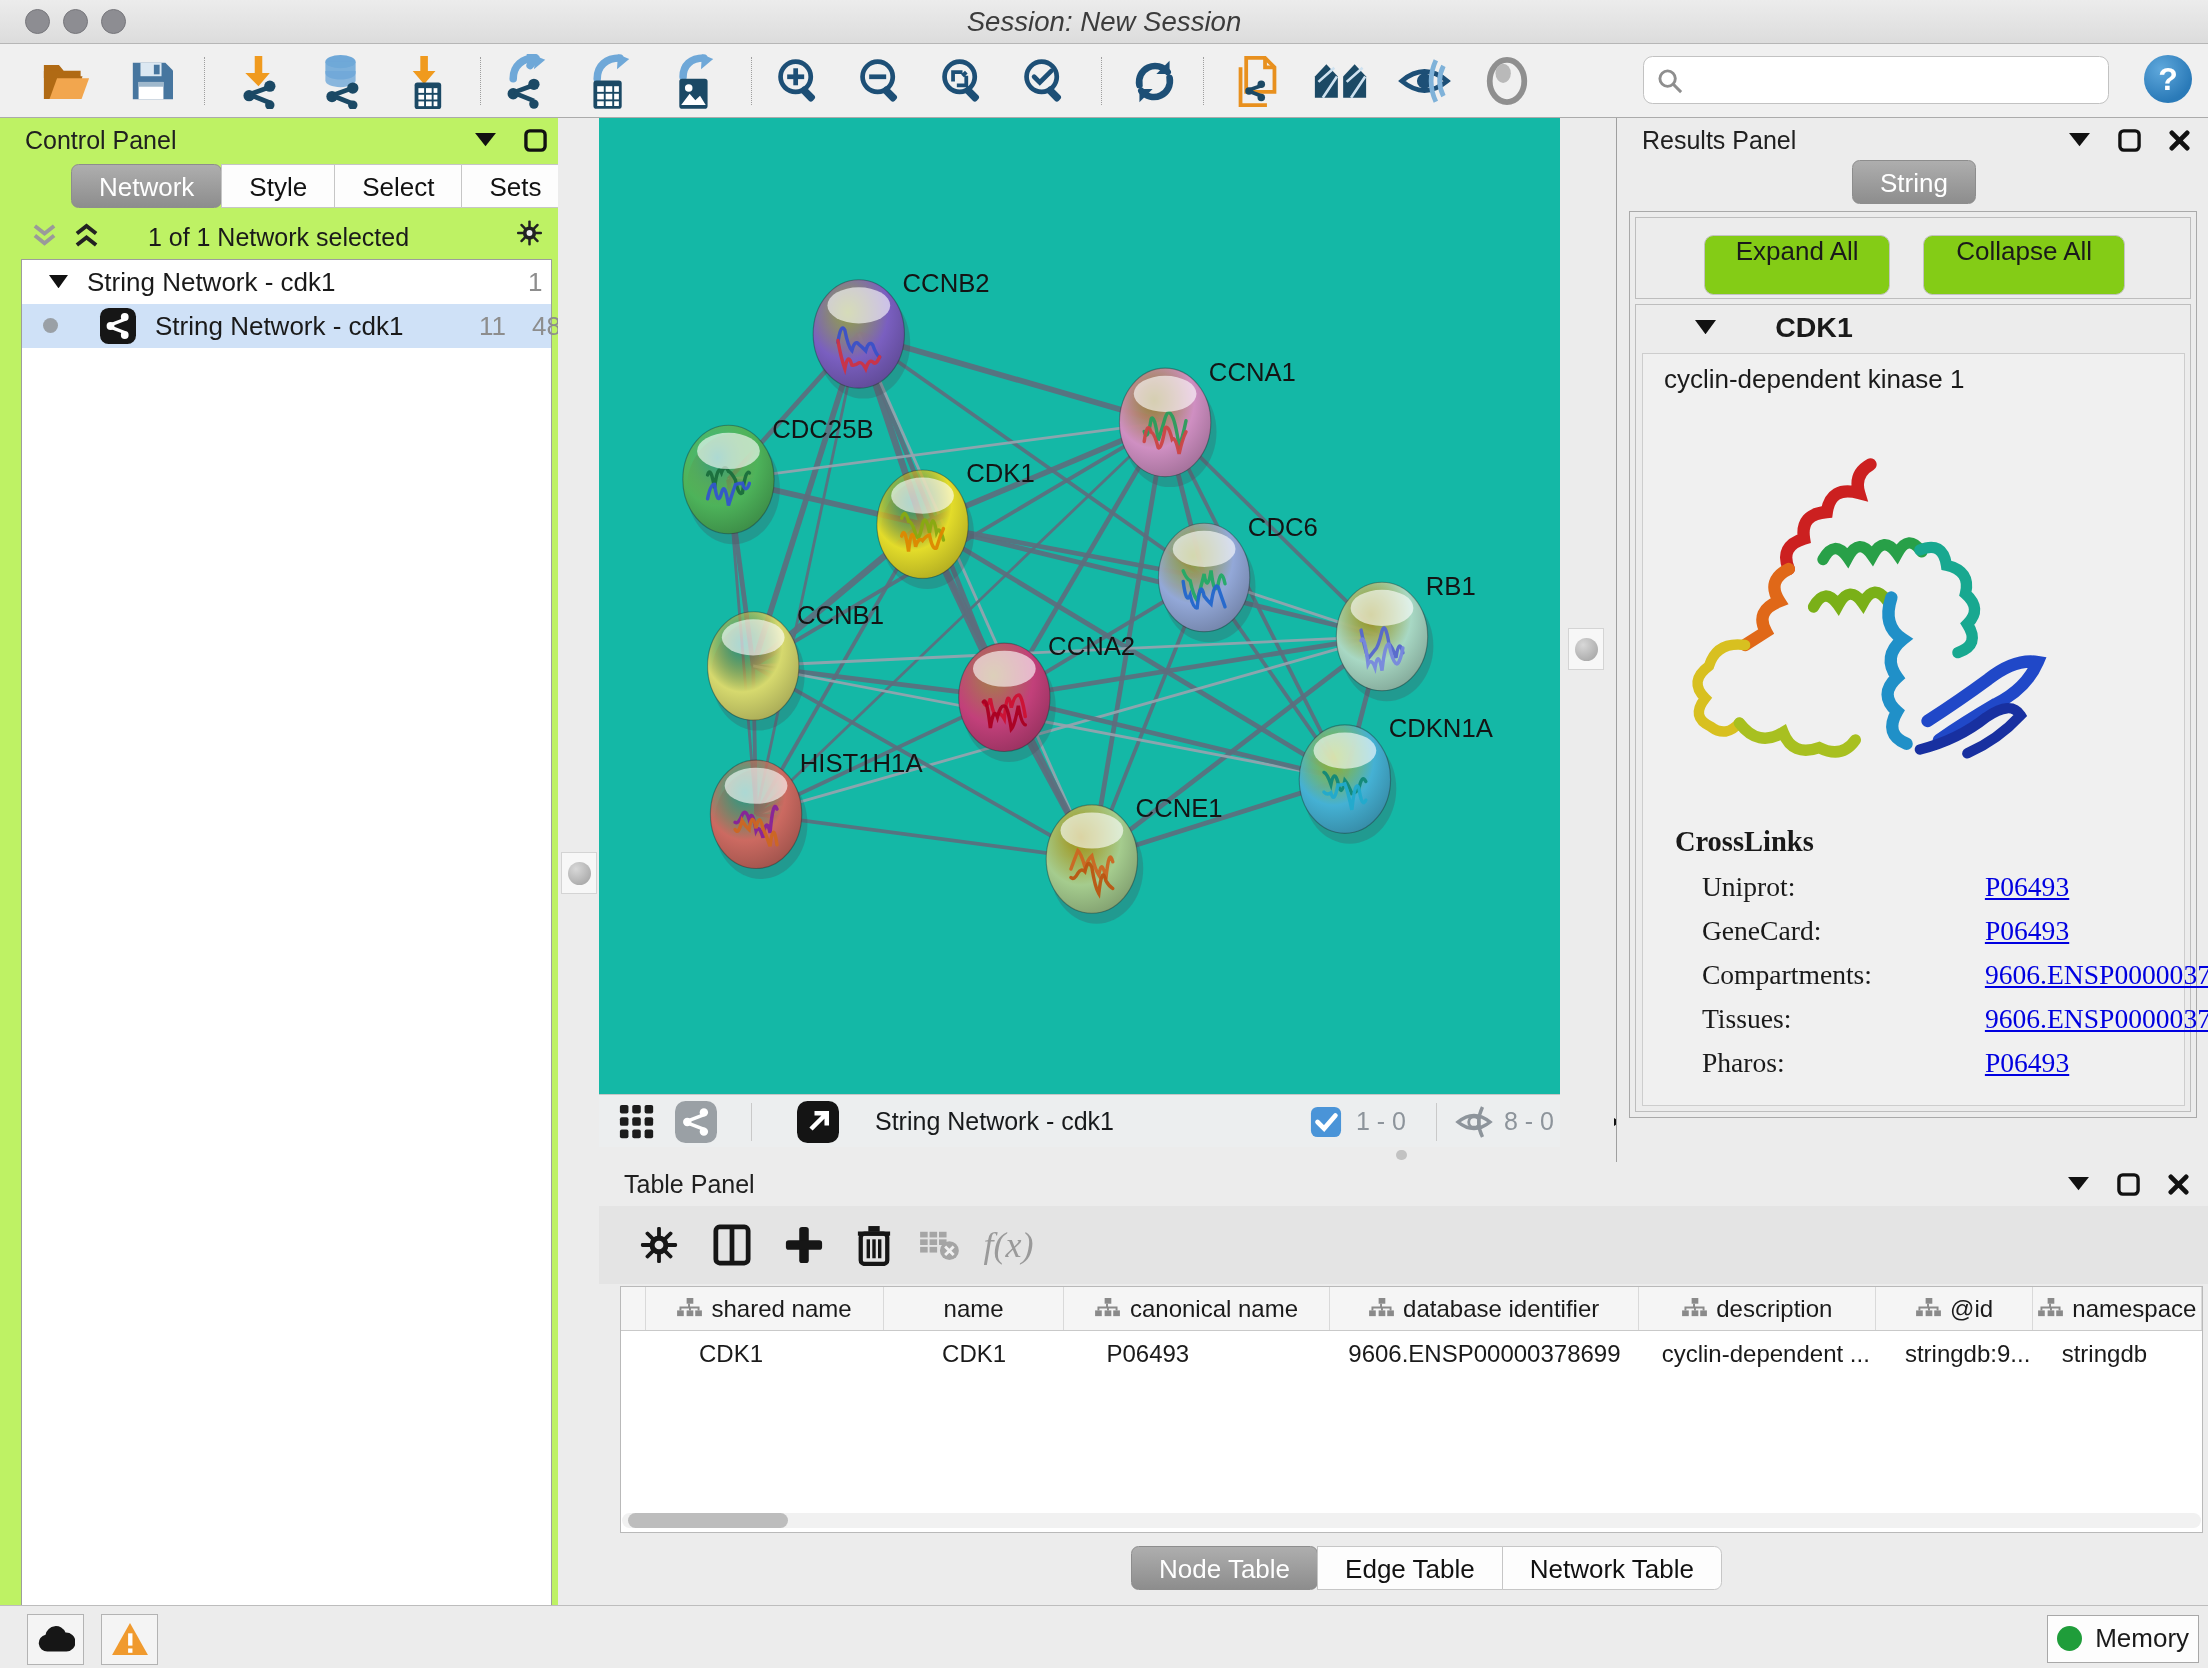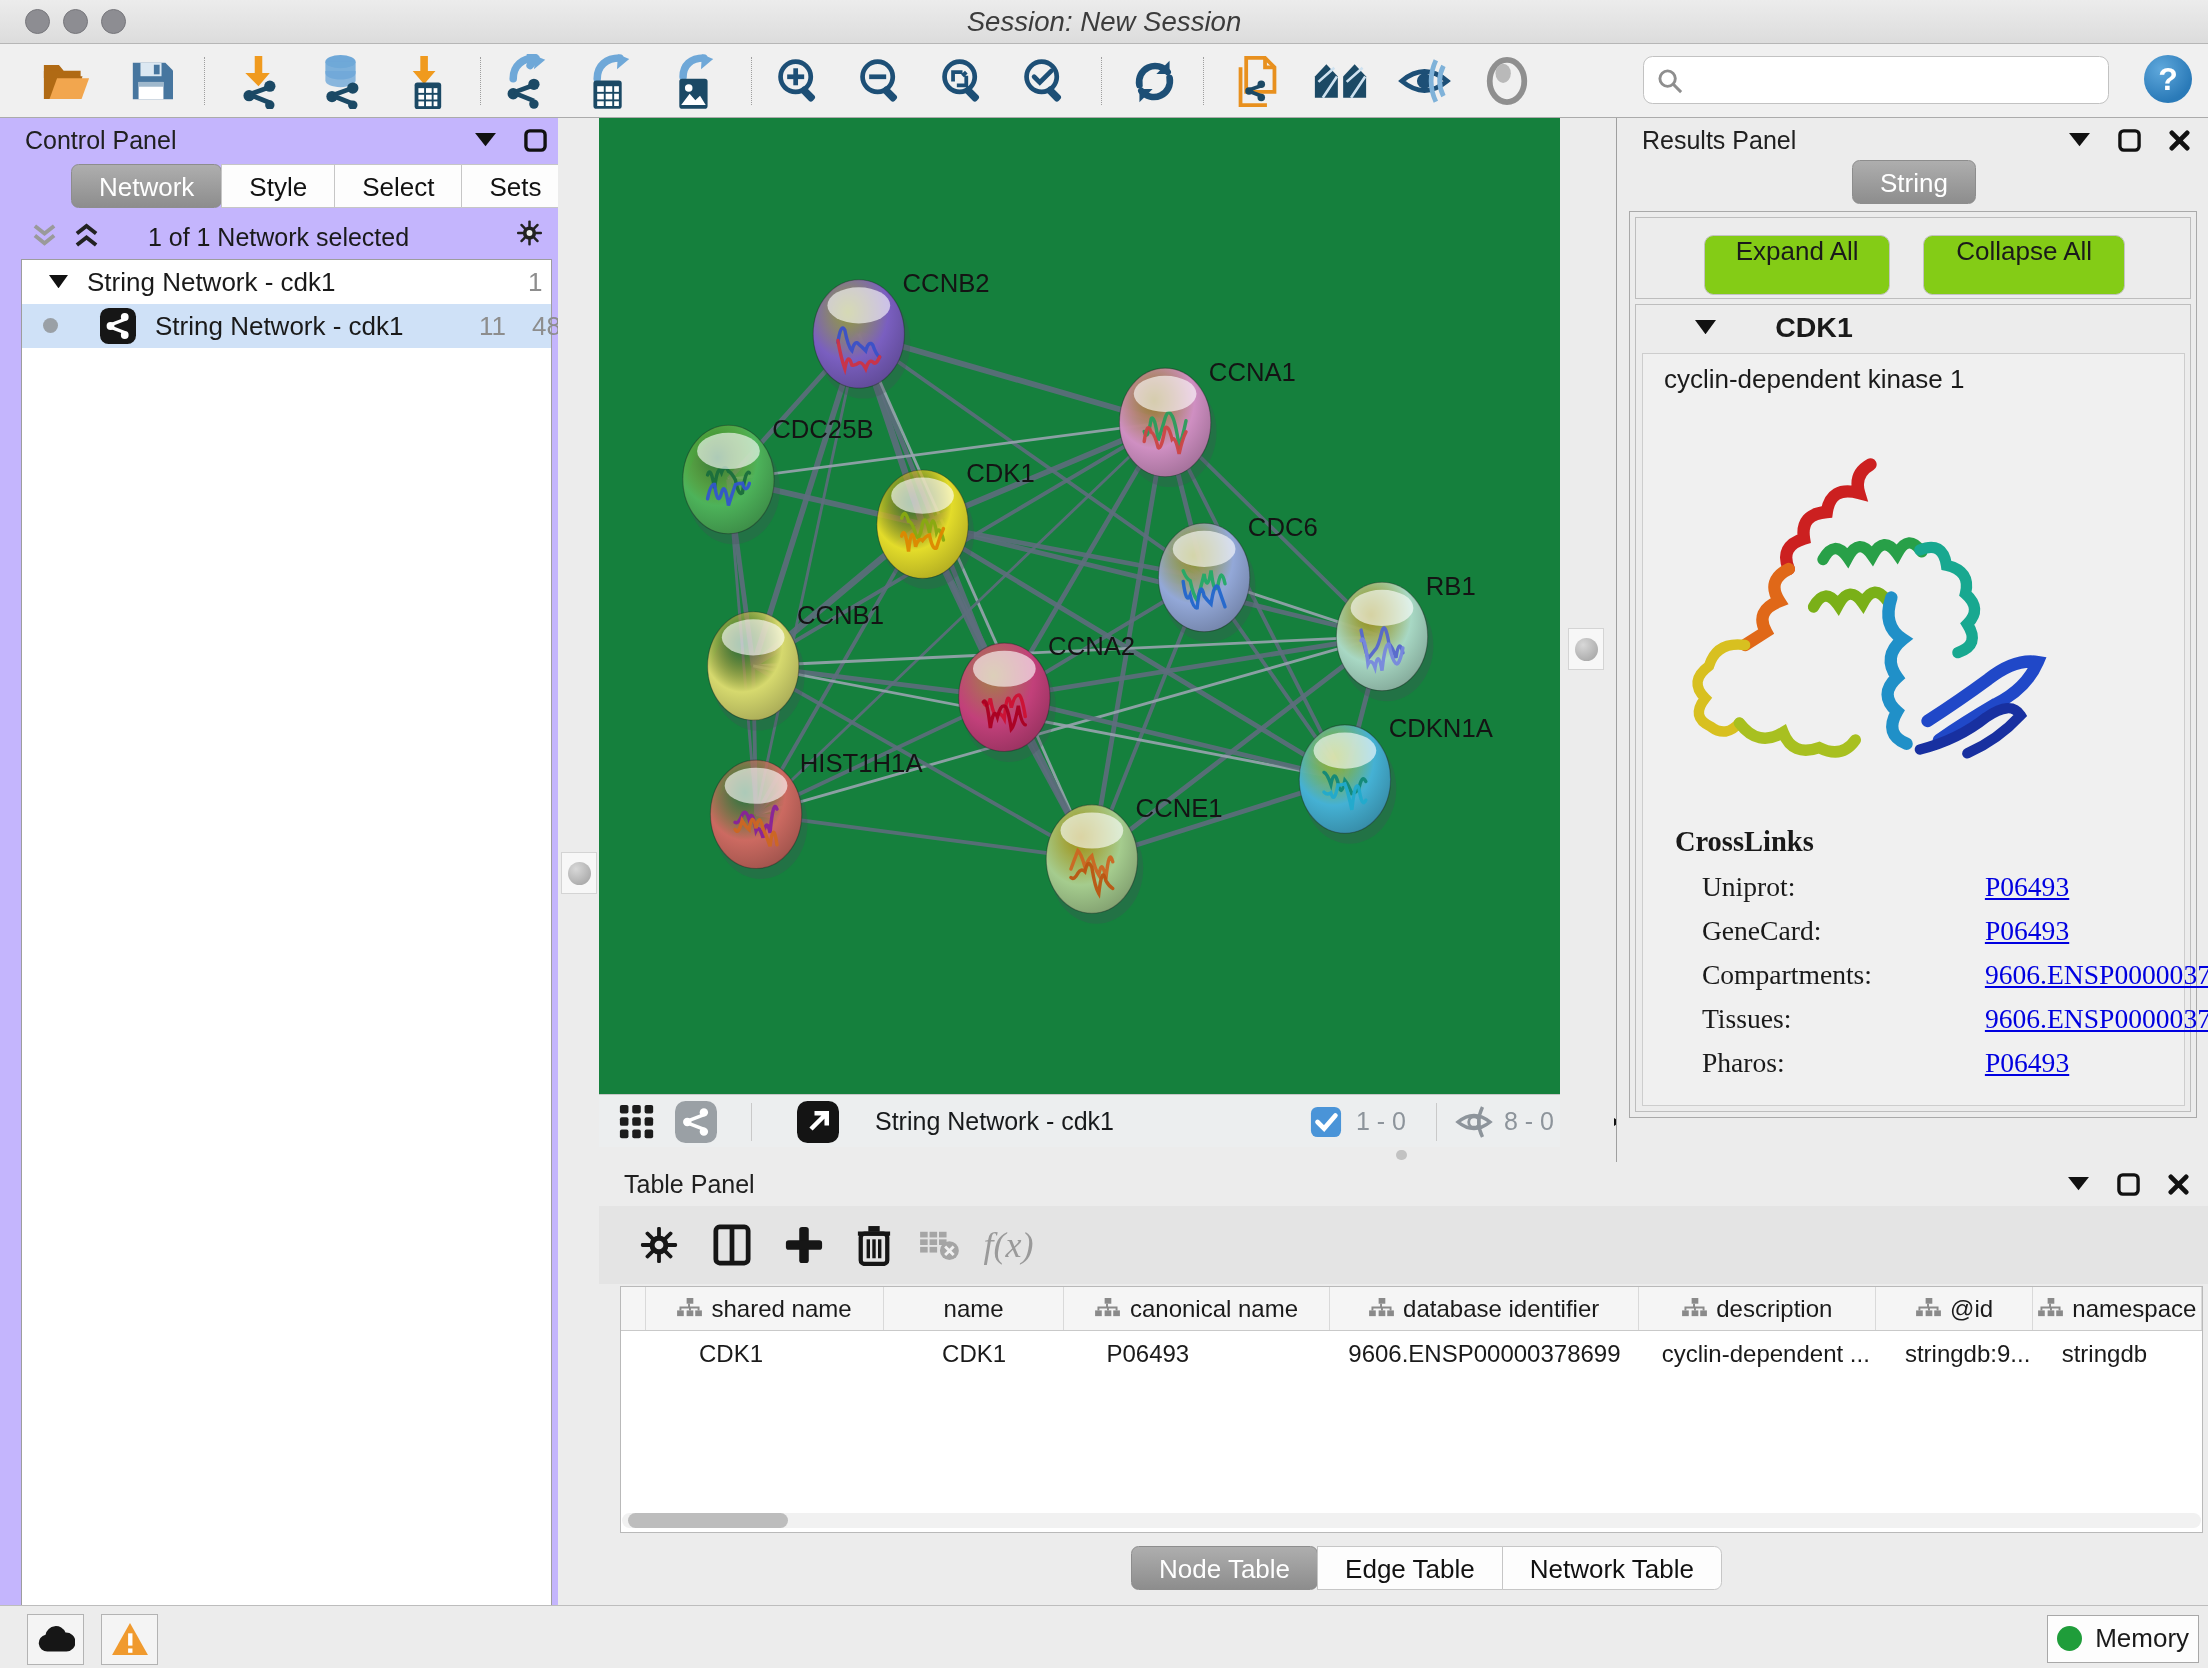--- a/index.html
+++ b/index.html
@@ -19,21 +19,21 @@
   #search-wrap { position:absolute; left:1643px; top:12.4px; width:466px; height:48px; background:#fff; border:1px solid #c2c2c2; border-radius:9.5px; }
   #search-input { position:absolute; left:49px; top:1.9px; width:409px; height:42px; border:none; outline:none; font-size:25px; background:transparent; }
   #help-btn { position:absolute; left:2144px; top:11.4px; width:48px; height:48px; border-radius:50%; background:radial-gradient(circle at 35% 30%, #5fa8dc, #2a7ab8 70%); color:#fff; font-size:32px; font-weight:bold; text-align:center; line-height:48px; cursor:pointer; }
 
   
   .panel-title { font-size:25px; color:#202020; }
   .panel-ctrls { position:absolute; display:flex; gap:25px; align-items:center; }
   .pc { width:25px; height:25px; display:flex; align-items:center; justify-content:center; cursor:pointer; }
 
   
-  #control-panel { left:0; top:118px; width:616px; height:1488px; background:#c4b5fd; border-right:1px solid #9f9f9f; }
+  #control-panel { left:0; top:118px; width:616px; height:1488px; background:#bef264; border-right:1px solid #9f9f9f; }
   #cp-header, #rp-header, #tp-header { position:relative; height:42px; }
   .hdr-label { position:absolute; left:25px; top:7.6px; }
   .tabs-row { position:absolute; display:flex; }
   .tab { height:44px; line-height:44px; padding:0 27px; background:#fdfdfd; border:1px solid #c6c6c6; font-size:26px; color:#111; cursor:pointer; margin-left:-1px; }
   .tab:first-child { border-radius:7.6px 0 0 7.6px; margin-left:6px; }
   .tab:last-child { border-radius:0 7.6px 7.6px 0; }
   .tab.active { background:linear-gradient(180deg,#aeaeae,#8d8d8d); color:#fff; border-color:#8d8d8d; border-radius:7.6px; }
   #cp-subheader { position:absolute; left:0px; top:95px; width:557px; height:46px; }
   #cp-sel-status { position:absolute; left:0; width:557px; text-align:center; top:9.5px; font-size:25px; }
   #net-tree { position:absolute; left:21px; top:141px; width:531px; height:1411px; background:#ffffff; border:1px solid #9d9d9d; }
@@ -41,21 +41,21 @@
   .tree-row .cnt { position:absolute; color:#8d8d8d; }
   .tree-row.selected { background:#cfe1f7; }
   .share-badge { position:absolute; width:36px; height:36px; border-radius:8.6px; background:#161616; top:3.8px; }
 
   
   .gutter { background:#ececec; }
   .split-handle { position:absolute; width:36px; height:42px; background:#f7f7f7; border:1px solid #d4d4d4; display:flex; align-items:center; justify-content:center; }
   .split-dot { width:23px; height:23px; border-radius:50%; background:radial-gradient(circle at 35% 30%, #d8d8d8, #9e9e9e); }
 
   
-  #network-view { left:599px; top:118px; width:961px; height:976px; background:#15803d; }
+  #network-view { left:599px; top:118px; width:961px; height:976px; background:#14b8a6; }
   #net-bottombar { left:599px; top:1094px; width:961px; height:53px; background:#eceeef; border-top:1px solid #c6c6c6; }
   .bb-item { position:absolute; top:5.7px; height:42px; display:flex; align-items:center; }
   .bb-sep { position:absolute; top:7.6px; height:38px; border-left:1px solid #c9c9c9; }
   #nv-title { font-size:25px; color:#17191b; }
   .bb-count { font-size:25px; color:#8d949b; }
   #h-splitter { left:599px; top:1147px; width:1609px; height:15px; background:#ececec; }
 
   
   #results-panel { left:1616px; top:118px; width:593px; height:1044px; background:#ececec; border-left:1.9px solid #9f9f9f; }
   #rp-box { position:absolute; left:12.4px; top:93px; width:568px; height:907px; border:1px solid #a9a9a9; background:#ececec; }

